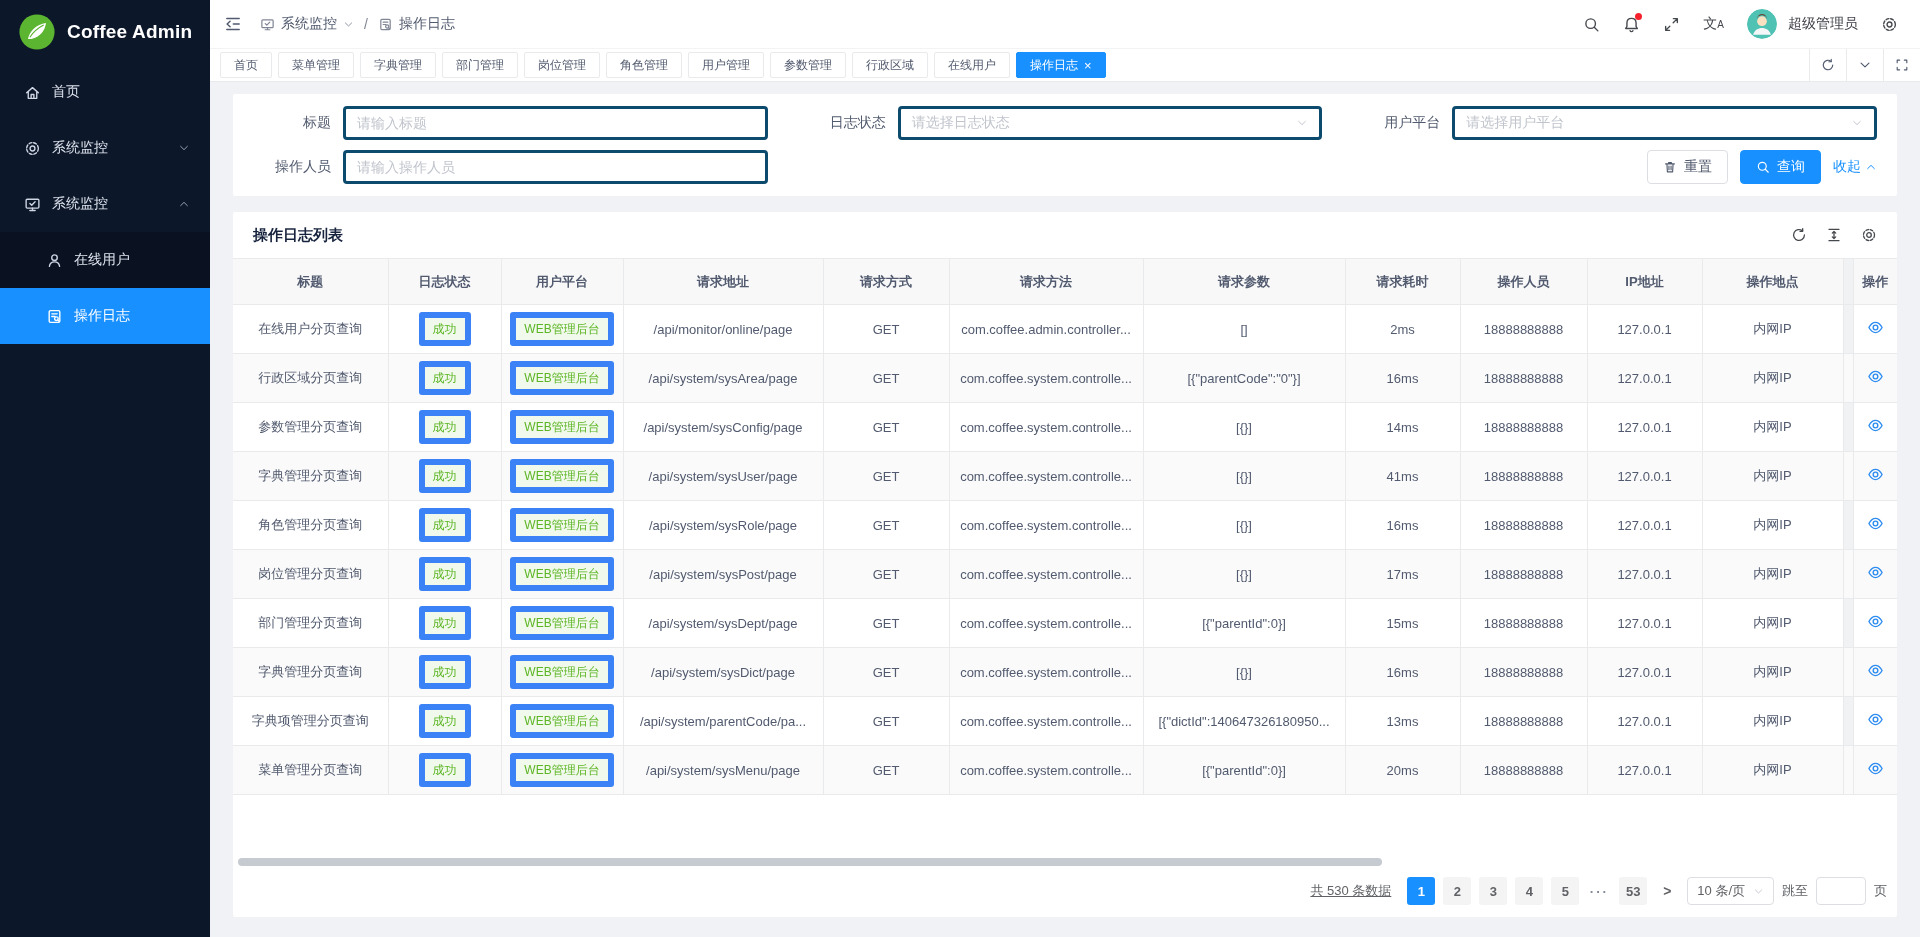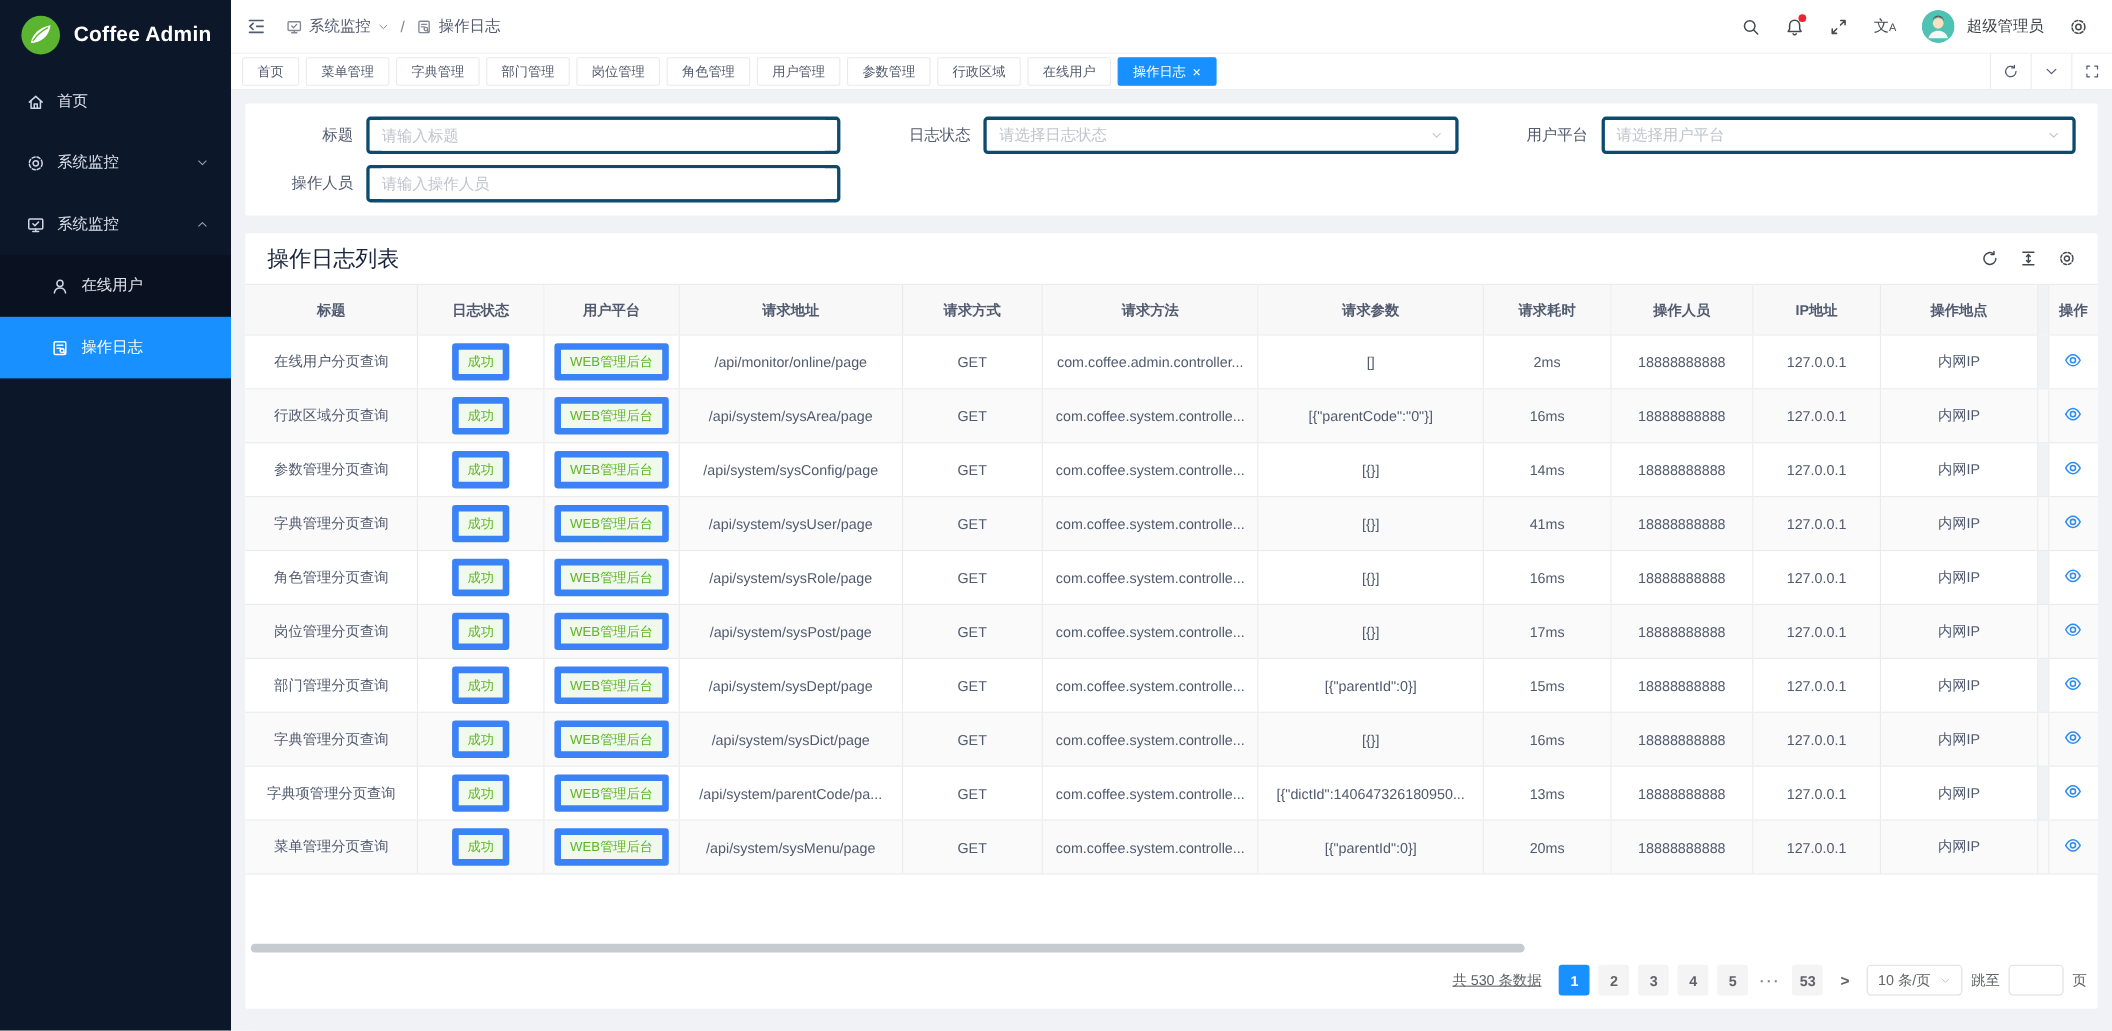--- a/index.html
+++ b/index.html
@@ -49,21 +49,21 @@
 
   .tabbar { height:34px; background:#fff; border-top:1px solid #f2f3f5; border-bottom:1px solid #e8eaec; display:flex; align-items:stretch; padding-left:10px; flex-shrink:0; }
   .tabs { display:flex; align-items:center; gap:6px; }
   .tab { height:26px; display:flex; align-items:center; gap:6px; padding:0 13px; border:1px solid #e8eaec; border-radius:2px; background:#fff; font-size:12px; color:#515a6e; cursor:pointer; white-space:nowrap; }
   .tab.active { background:#1890ff; border-color:#1890ff; color:#fff; }
   .tab-close { font-size:13px; line-height:1; cursor:pointer; }
   .tab-actions { margin-left:auto; display:flex; }
   .tab-action { width:37px; border-left:1px solid #e8eaec; display:flex; align-items:center; justify-content:center; color:#515a6e; cursor:pointer; }
   .tab-action svg { width:14px; height:14px; }
 
-  .content { flex:1; padding:12px 13px 0; overflow:hidden; }
+  .content { flex:1; padding:12px 23px 0; overflow:hidden; }
   .card { background:#fff; border-radius:2px; }
 
   
   .search-card { padding:12px 20px; margin-bottom:16px; }
   .form-grid { display:grid; grid-template-columns:1fr 1fr 1fr; column-gap:40px; row-gap:10px; }
   .form-item { display:flex; align-items:center; min-width:0; }
   .form-label { width:90px; flex-shrink:0; text-align:right; padding-right:12px; color:#515a6e; font-size:14px; white-space:nowrap; }
   .control { flex:1; height:34px; border:3px solid #0c4a6e; border-radius:4px; background:#fff; display:flex; align-items:center; padding:0 11px; font-size:14px; }
   input.control-input { width:100%; height:100%; border:none; outline:none; font-size:14px; color:#515a6e; font-family:inherit; padding:0; }
   input.control-input::placeholder { color:#c0c4cc; }
@@ -73,21 +73,21 @@
   .form-actions { grid-column:3; display:flex; align-items:center; justify-content:flex-end; gap:12px; }
   .btn { height:34px; padding:0 15px; border-radius:4px; border:1px solid #dcdee2; background:#fff; color:#515a6e; font-size:14px; display:inline-flex; align-items:center; gap:7px; cursor:pointer; font-family:inherit; }
   .btn svg { width:14px; height:14px; }
   .btn-primary { background:#1890ff; border-color:#1890ff; color:#fff; }
   .collapse-link { color:#1890ff; font-size:14px; display:inline-flex; align-items:center; gap:4px; cursor:pointer; }
   .collapse-link svg { width:12px; height:12px; }
 
   
   .table-card { display:flex; flex-direction:column; padding-bottom:6px; }
   .card-toolbar { height:46px; display:flex; align-items:center; padding:0 20px; }
-  .card-title { font-size:20px; color:#17233d; font-weight:400; }
+  .card-title { font-size:15px; color:#17233d; font-weight:700; }
   .toolbar-icons { margin-left:auto; display:flex; gap:19px; color:#464c5b; }
   .toolbar-icons .icon-btn svg { width:16px; height:16px; }
 
   table.log-table { width:100%; border-collapse:collapse; table-layout:fixed; }
   .log-table th { height:46px; background:#f8f8f9; font-size:13px; font-weight:700; color:#515a6e; border-top:1px solid #e8eaec; border-bottom:1px solid #e8eaec; text-align:center; padding:0 6px; white-space:nowrap; overflow:hidden; }
   .log-table td { height:49px; font-size:13px; color:#515a6e; text-align:center; border-bottom:1px solid #e8eaec; padding:0 6px; white-space:nowrap; overflow:hidden; text-overflow:ellipsis; background:#fff; }
   .log-table th + th, .log-table td + td { border-left:1px solid #e8eaec; }
   .log-table tr.striped td { background:#fafafa; }
   .log-table th.gutter, .log-table td.gutter { background:#f1f2f4; padding:0; }
   .tag { display:inline-block; padding:5px 8px; line-height:1; font-size:12px; border-radius:3px; color:#5cb524; background:#f0f9eb; border:6px solid #3b82f6; white-space:nowrap; }
@@ -352,20 +352,47 @@
                     <path d="M3.5 5.8 8 10.2l4.5-4.4"></path>
                   </svg>
                 </span>
             </span>
           </div>
           <div class="form-item">
             <span class="form-label">操作人员</span>
             <span class="control">
                 <input class="control-input" placeholder="请输入操作人员" style="">
               </span>
+          </div>
+          <div class="form-actions">
+            <button class="btn">
+              <span style="display:inline-flex;">
+                  <svg viewBox="0 0 16 16" fill="none" stroke="currentColor" stroke-width="1.3" stroke-linecap="round" stroke-linejoin="round">
+                    <path d="M3 4.5h10M6.4 4.5V3h3.2v1.5M4.5 4.5 5 13.5h6l.5-9M6.8 7v4M9.2 7v4"></path>
+                  </svg>
+                </span>
+              <span>重置</span>
+            </button>
+            <button class="btn btn-primary">
+              <span style="display:inline-flex;">
+                  <svg viewBox="0 0 16 16" fill="none" stroke="currentColor" stroke-width="1.3" stroke-linecap="round" stroke-linejoin="round">
+                    <circle cx="7.2" cy="7.2" r="4.5"></circle>
+                    <path d="M10.6 10.6 14 14"></path>
+                  </svg>
+                </span>
+              <span>查询</span>
+            </button>
+            <span class="collapse-link">
+              <span>收起</span>
+              <span style="display:inline-flex;">
+                  <svg viewBox="0 0 16 16" fill="none" stroke="currentColor" stroke-width="1.3" stroke-linecap="round" stroke-linejoin="round">
+                    <path d="M3.5 10.2 8 5.8l4.5 4.4"></path>
+                  </svg>
+                </span>
+            </span>
           </div>
         </div>
       </div>
 
       <div class="card table-card">
         <div class="card-toolbar">
           <span class="card-title">操作日志列表</span>
           <span class="toolbar-icons">
             <span class="icon-btn">
                 <svg viewBox="0 0 16 16" fill="none" stroke="currentColor" stroke-width="1.3" stroke-linecap="round" stroke-linejoin="round">

